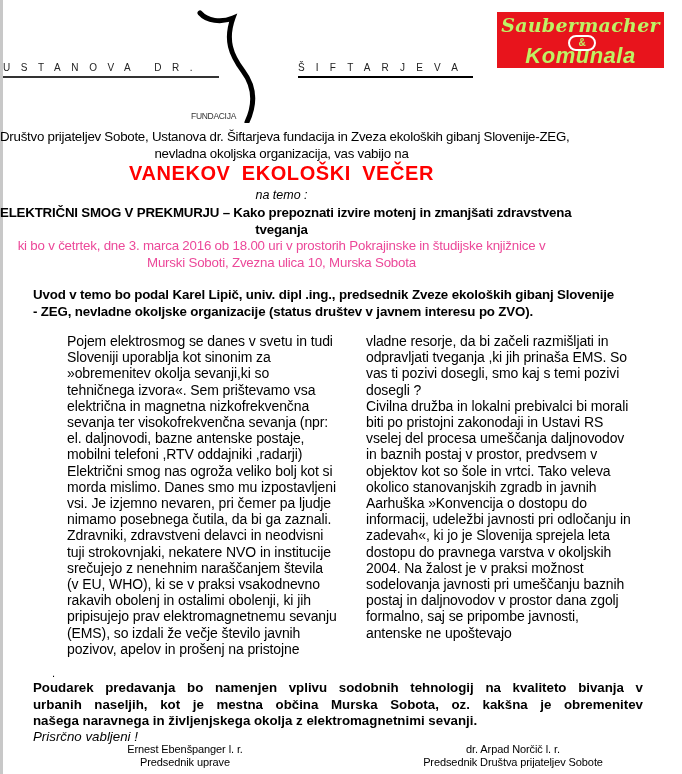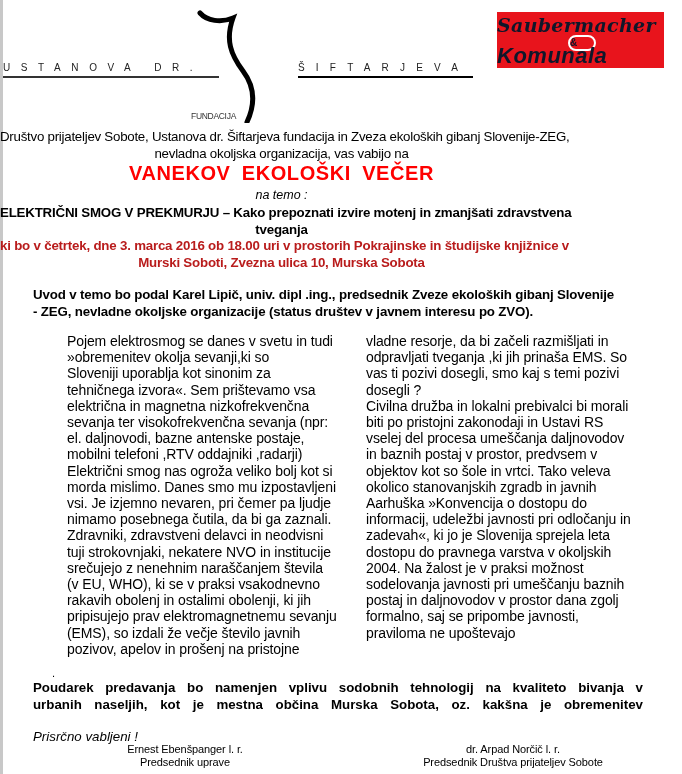--- a/index.html
+++ b/index.html
@@ -18,42 +18,42 @@
       position: absolute; left: 298px; top: 62px; font-size: 10px; letter-spacing: 11.2px;
       color: #222; white-space: nowrap;
     }
     .logo-siftar-line { position: absolute; left: 298px; top: 76px; width: 175px; height: 2px; background: #000; }
     .logo-curve { position: absolute; left: 195px; top: 5px; width: 70px; height: 118px; }
     .logo-fundacija {
       position: absolute; left: 191px; top: 111px; font-size: 8.5px; color: #333; letter-spacing: -0.3px;
     }
     .sauber {
       position: absolute; left: 497px; top: 12px; width: 167px; height: 56px; background: #e8141c;
-      color: #0f172a; font-family: "DejaVu Serif", serif;
+      color: #bef264; text-align: center; font-family: "DejaVu Serif", serif;
     }
     .sauber-top {
       position: absolute; left: 0; right: 0; top: 2px; font-size: 19px; font-style: italic; font-weight: bold;
       letter-spacing: 0.3px;
     }
     .sauber-amp {
       position: absolute; left: 71px; top: 23px; width: 24px; height: 12px; border: 2px solid #fff;
       border-radius: 10px; font-size: 10px; line-height: 12px; font-weight: bold; font-family: "Liberation Sans", sans-serif;
       box-sizing: content-box;
     }
     .sauber-bottom {
       position: absolute; left: 0; right: 0; top: 31px; font-size: 22px; font-style: italic; font-weight: bold;
       font-family: "Liberation Sans", sans-serif; letter-spacing: 0.5px;
     }
     
     .center { position: absolute; left: 0; width: 563px; text-align: center; white-space: nowrap; }
     .intro { font-size: 13.3px; letter-spacing: -0.25px; }
     .title { font-size: 20px; font-weight: bold; color: #ff0000; letter-spacing: 0.6px; word-spacing: 5px; }
     .na-temo { font-size: 12.5px; font-style: italic; }
     .topic { font-size: 13.3px; font-weight: bold; letter-spacing: -0.2px; }
-    .when { font-size: 13.3px; font-weight: bold; color: #b91c1c; letter-spacing: -0.2px; }
+    .when { font-size: 13.3px; font-weight: normal; color: #ec4899; letter-spacing: -0.2px; }
     .uvod {
       position: absolute; left: 33px; width: 640px; font-size: 13.3px; font-weight: bold; line-height: 17px;
       letter-spacing: -0.15px;
     }
     .col {
       position: absolute; top: 333px; font-size: 14px; line-height: 16.2px; letter-spacing: -0.1px;
     }
     .col-left { left: 67px; width: 285px; }
     .col-right { left: 366px; width: 300px; }
     .col .line { display: block; white-space: nowrap; }
@@ -99,22 +99,22 @@
 <div class="center when" style="top:238px;">ki bo v četrtek, dne 3. marca 2016 ob 18.00 uri v prostorih Pokrajinske in študijske knjižnice v</div>
 <div class="center when" style="top:255px;">Murski Soboti, Zvezna  ulica 10, Murska Sobota</div>
 
 <div class="uvod" style="top:286px;">
   <div>Uvod v temo bo podal Karel Lipič, univ. dipl .ing., predsednik Zveze ekoloških gibanj Slovenije</div>
   <div>- ZEG, nevladne okoljske organizacije (status društev v javnem interesu po ZVO).</div>
 </div>
 
 <div class="col col-left" id="col-left">
     <span class="line">Pojem elektrosmog se danes v svetu in tudi</span>
+    <span class="line">Sloveniji uporablja kot sinonim za</span>
     <span class="line">»obremenitev okolja sevanji,ki so</span>
-    <span class="line">Sloveniji uporablja kot sinonim za</span>
     <span class="line">tehničnega izvora«. Sem prištevamo vsa</span>
     <span class="line">električna in magnetna nizkofrekvenčna</span>
     <span class="line">sevanja ter visokofrekvenčna sevanja (npr:</span>
     <span class="line">el. daljnovodi, bazne antenske postaje,</span>
     <span class="line">mobilni telefoni ,RTV oddajniki ,radarji)</span>
     <span class="line">Električni smog nas ogroža veliko bolj kot si</span>
     <span class="line">morda mislimo. Danes smo mu izpostavljeni</span>
     <span class="line">vsi. Je izjemno nevaren, pri čemer pa ljudje</span>
     <span class="line">nimamo posebnega čutila, da bi ga zaznali.</span>
     <span class="line">Zdravniki, zdravstveni delavci in neodvisni</span>
@@ -138,27 +138,28 @@
     <span class="line">objektov kot so šole in  vrtci. Tako veleva</span>
     <span class="line">okolico stanovanjskih zgradb in javnih</span>
     <span class="line">Aarhuška »Konvencija o dostopu do</span>
     <span class="line">informacij, udeležbi javnosti pri odločanju in</span>
     <span class="line">zadevah«, ki jo je Slovenija sprejela leta</span>
     <span class="line">dostopu do pravnega varstva v okoljskih</span>
     <span class="line">2004. Na žalost je v praksi možnost</span>
     <span class="line">sodelovanja javnosti pri umeščanju baznih</span>
     <span class="line">postaj in daljnovodov v prostor dana zgolj</span>
     <span class="line">formalno, saj se pripombe javnosti,</span>
-    <span class="line">praviloma ne upoštevajo</span>
+    <span class="line">antenske ne upoštevajo</span>
   </div>
 
 <div class="dot">.</div>
 <div class="poudarek">
   <span class="line">Poudarek predavanja bo namenjen vplivu sodobnih tehnologij na kvaliteto bivanja v</span>
   <span class="line">urbanih naseljih, kot je mestna občina Murska Sobota, oz. kakšna je obremenitev</span>
+  <span class="line last">našega naravnega in življenjskega okolja z elektromagnetnimi sevanji.</span>
 </div>
 <div class="prisrcno">Prisrčno  vabljeni !</div>
 
 <div class="sig sig-left">
   <div>Ernest  Ebenšpanger  l. r.</div>
   <div>Predsednik  uprave</div>
 </div>
 <div class="sig sig-right">
   <div>dr. Arpad Norčič l. r.</div>
   <div>Predsednik Društva prijateljev Sobote</div>

